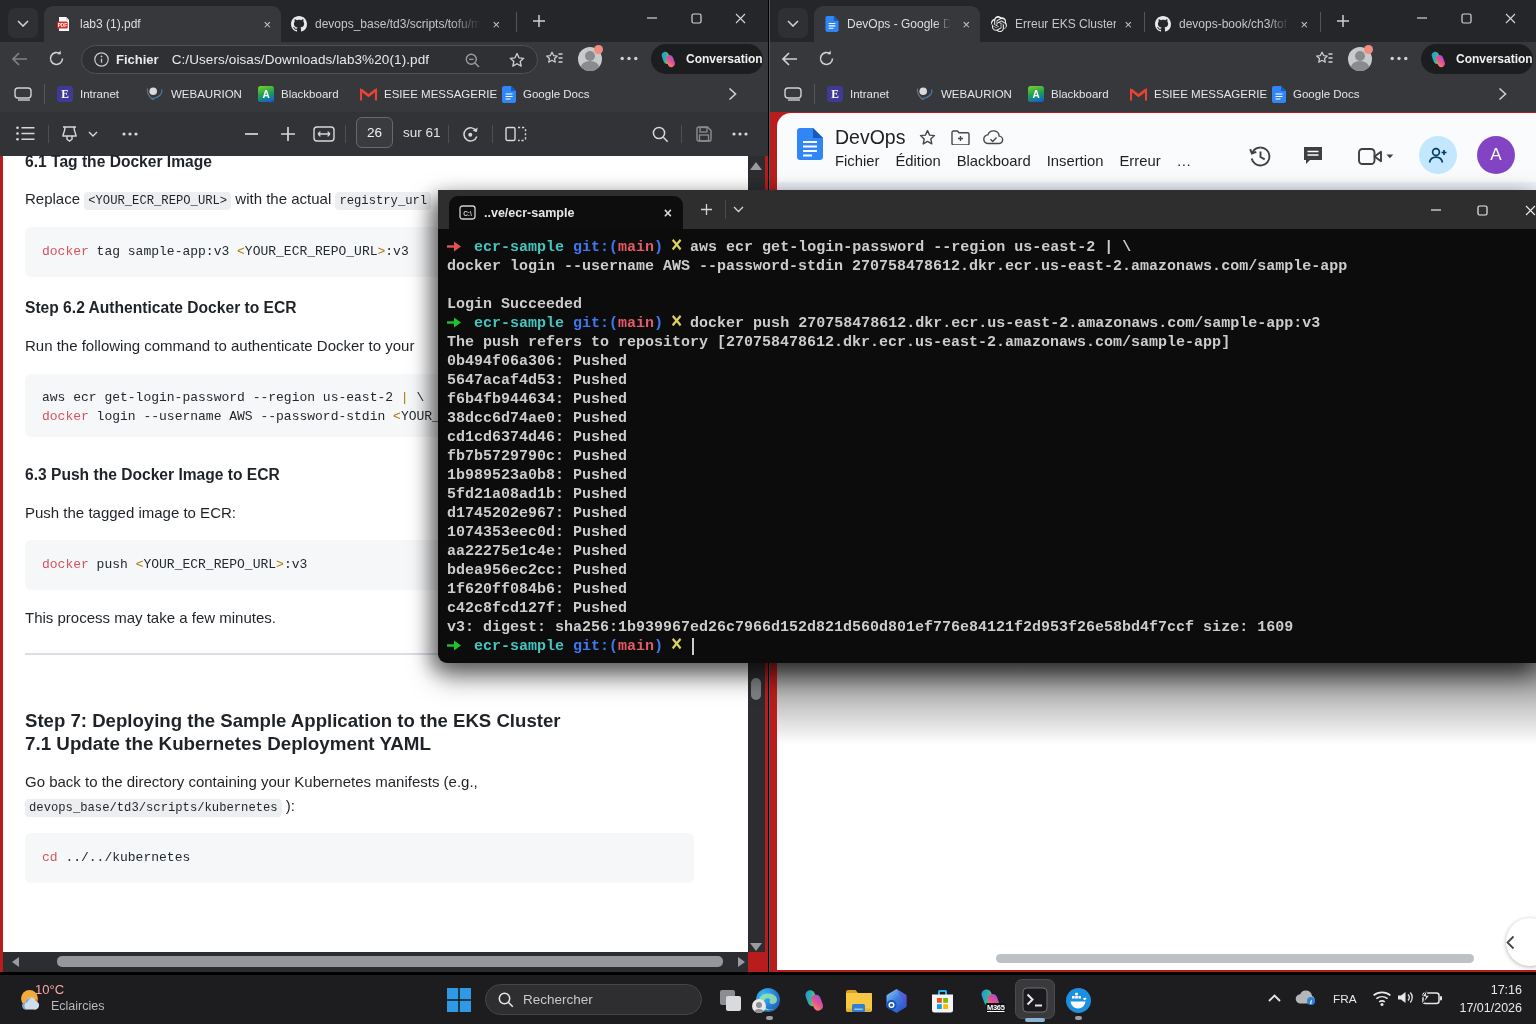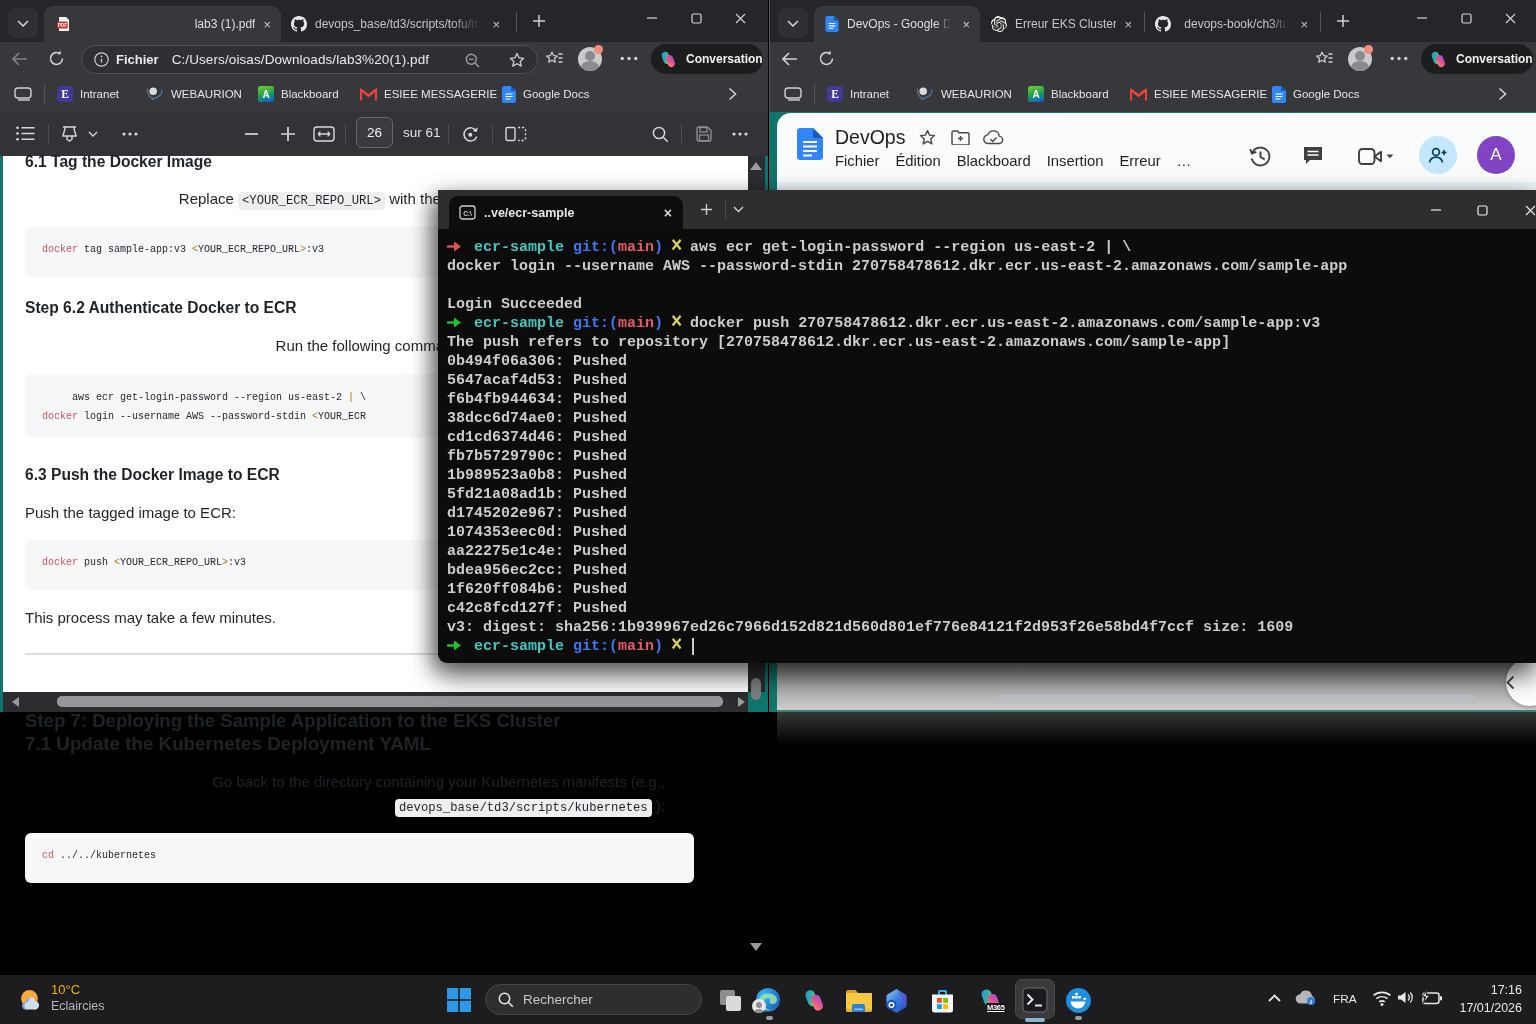--- a/index.html
+++ b/index.html
@@ -1,19 +1,19 @@
 <!DOCTYPE html>
 <html><head><meta charset="utf-8">
 <style>
   html,body{margin:0;padding:0;width:1536px;height:1024px;overflow:hidden;background:#000;}
   *{box-sizing:border-box;}
   body{font-family:"Liberation Sans",sans-serif;}
   .abs{position:absolute;}
   
-  .win{position:absolute;top:0;height:712px;background:#0f766e;text-align:right;}
+  .win{position:absolute;top:0;height:972px;background:#b91c1c;}
   .tabstrip{position:absolute;top:0;left:0;right:0;height:42px;background:#252629;}
   .tab{position:absolute;top:6px;height:36px;border-radius:9px 9px 0 0;display:flex;align-items:center;color:#dedfe1;font-size:12px;}
   .tab.active{background:#37383b;}
   .tab .ttl{white-space:nowrap;overflow:hidden;flex:1;}
   .tabx{color:#c8c9cb;font-size:13px;margin:0 10px 0 8px;font-family:"Liberation Sans",sans-serif;}
   .winctl{position:absolute;top:0;height:36px;width:44px;display:flex;align-items:center;justify-content:center;color:#d6d6d6;}
   .vsep{position:absolute;top:12px;width:1px;height:20px;background:#55565a;}
   .toolbar{position:absolute;top:42px;left:0;right:0;height:34px;background:#37383b;}
   .pill{position:absolute;top:3px;height:29px;background:#2f3033;border:1px solid #505156;border-radius:15px;color:#e9eaec;font-size:13.5px;display:flex;align-items:center;}
   .favbar{position:absolute;top:76px;left:0;right:0;height:36px;background:#37383b;color:#e4e5e7;font-size:11.5px;}
@@ -22,21 +22,21 @@
   .convo svg,.favitem svg,.tab svg{flex:none;}
   
   .pdftoolbar{position:absolute;top:112px;left:0;right:0;height:44px;background:#323336;color:#d7d8da;}
   .pdfpage{position:absolute;top:156px;left:3px;width:745px;bottom:20px;background:#fff;color:#1f2328;}
   .pdfvsb{position:absolute;top:156px;right:3px;width:17px;bottom:20px;background:#2c2d30;}
   .pdfhsb{position:absolute;left:3px;right:20px;bottom:0px;height:20px;background:#2c2d30;}
   .doc{position:absolute;left:22px;top:0;width:672px;}
   .doc h2{font-size:15.6px;margin:0;font-weight:700;}
   .doc h1{font-size:18.6px;margin:0;font-weight:700;}
   .doc p{font-size:15px;margin:0;}
-  .codeblock{background:#f5f7f9;border-radius:6px;font-family:"Liberation Mono",monospace;font-size:10px;color:#24292f;position:absolute;left:0;width:669px;}
+  .codeblock{background:#f5f7f9;border-radius:6px;font-family:"Liberation Mono",monospace;font-size:13px;color:#24292f;position:absolute;left:0;width:669px;}
   .chip{background:#eceef0;border-radius:4px;font-family:"Liberation Mono",monospace;font-size:12.2px;padding:2px 4px;}
   .red{color:#d5535e;}
   .gold{color:#a87907;}
   
   .docscard{position:absolute;left:7px;top:113px;right:0;bottom:2px;background:#f9fbfd;border-radius:14px 0 0 0;}
   
   .term{position:absolute;left:438px;top:190px;right:0;height:473px;background:#0c0c0c;border-radius:9px 0 0 9px;box-shadow:0 12px 26px 2px rgba(0,0,0,.5), -8px 6px 18px rgba(0,0,0,.32);}
   .termbar{position:absolute;top:0;left:0;right:0;height:39px;background:#2e2e2e;}
   .termtab{position:absolute;left:11px;top:6px;width:234px;height:33px;background:#0d0d0d;border-radius:9px 9px 0 0;display:flex;align-items:center;color:#e6e6e6;font-size:12.5px;font-weight:600;}
   .termtxt{position:absolute;left:9px;top:48px;font-family:"Liberation Mono",monospace;font-size:15px;line-height:19px;color:#cccccc;white-space:pre;font-weight:700;}
@@ -558,21 +558,21 @@
         </svg></span> <span class="tc">ecr-sample</span> <span class="tb">git:(</span><span class="tr">main</span><span class="tb">)</span> <span class="ty" style="display:inline-block;width:9px;transform:scale(1.25,1.5);transform-origin:center 60%;">×</span> <span style="border-left:2px solid #ccc;margin-left:2px;">&nbsp;</span></div>
   </div>
 
   <div class="taskbar" id="taskbar">
     <svg class="abs" style="left:18px;top:12px;" width="26" height="26" viewBox="0 0 34 30">
       <circle cx="15" cy="13" r="11" fill="#f5a83b"></circle>
       <path d="M26 13a9 7.5 0 0 1-14 6z" fill="#e8822a"></path>
       <path d="M20.5 27.5h-10a5 5 0 0 1-.6-9.9 6.8 6.8 0 0 1 13.2-1.4 4.6 4.6 0 0 1-2.6 11.3z" fill="#cfdeea"></path>
       <path d="M10 27.5a5 5 0 0 1-.1-9.9 6.8 6.8 0 0 1 6.6-5.3l.9.1a6.8 6.8 0 0 0-4.8 5.2A5 5 0 0 0 13.8 27.5z" fill="#7fa8cc"></path>
     </svg>
-    <div class="abs" style="left:51px;top:7px;font-size:13px;color:#eab308;">10°C</div>
+    <div class="abs" style="left:35px;top:7px;font-size:13px;color:#fca5a5;">10°C</div>
     <div class="abs" style="left:51px;top:24px;font-size:12.5px;color:#b9babc;">Eclaircies</div>
     <div class="tbicon" style="left:443px;">
       <svg width="24" height="24" viewBox="0 0 24 24">
         <rect x="0" y="0" width="11.2" height="11.2" fill="#2e9ae5"></rect>
         <rect x="12.8" y="0" width="11.2" height="11.2" fill="#2e9ae5"></rect>
         <rect x="0" y="12.8" width="11.2" height="11.2" fill="#2e9ae5"></rect>
         <rect x="12.8" y="12.8" width="11.2" height="11.2" fill="#2e9ae5"></rect>
       </svg>
     </div>
     <div class="abs" style="left:485px;top:9px;width:217px;height:31px;border-radius:16px;background:#2e2e31;border:1px solid #46464a;display:flex;align-items:center;">

